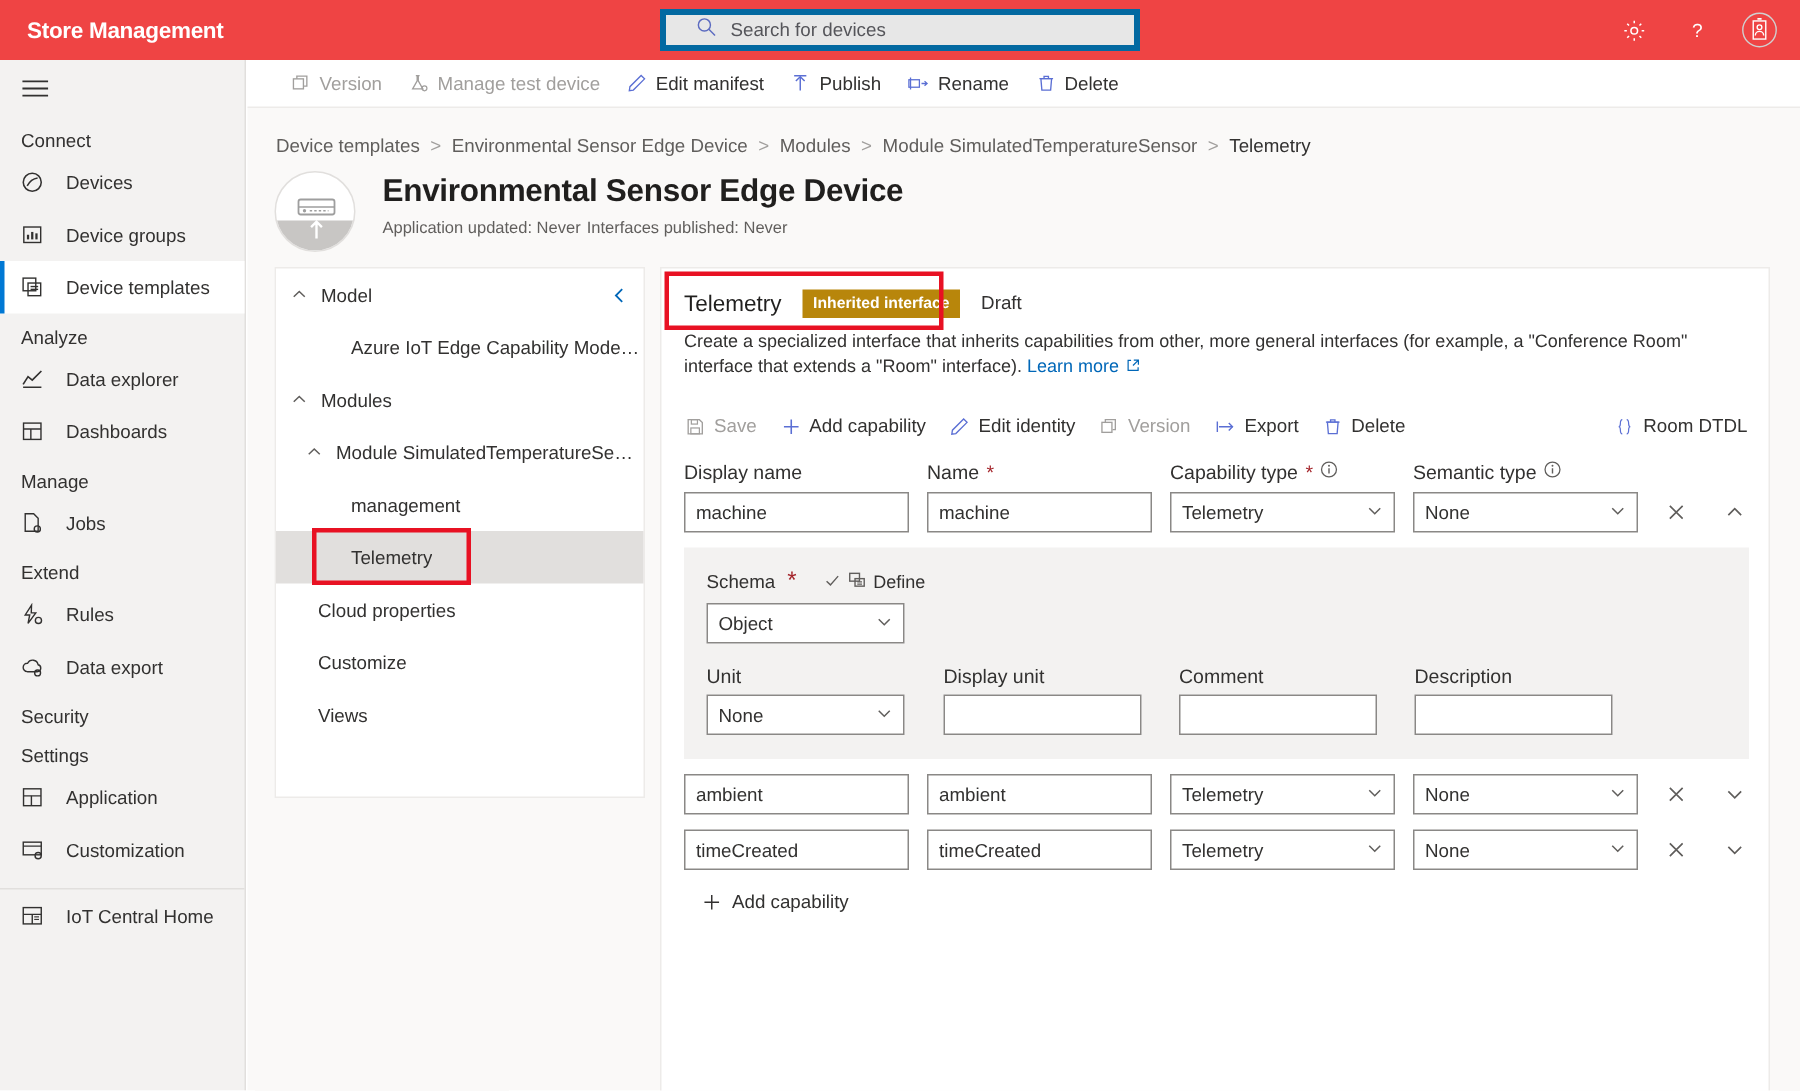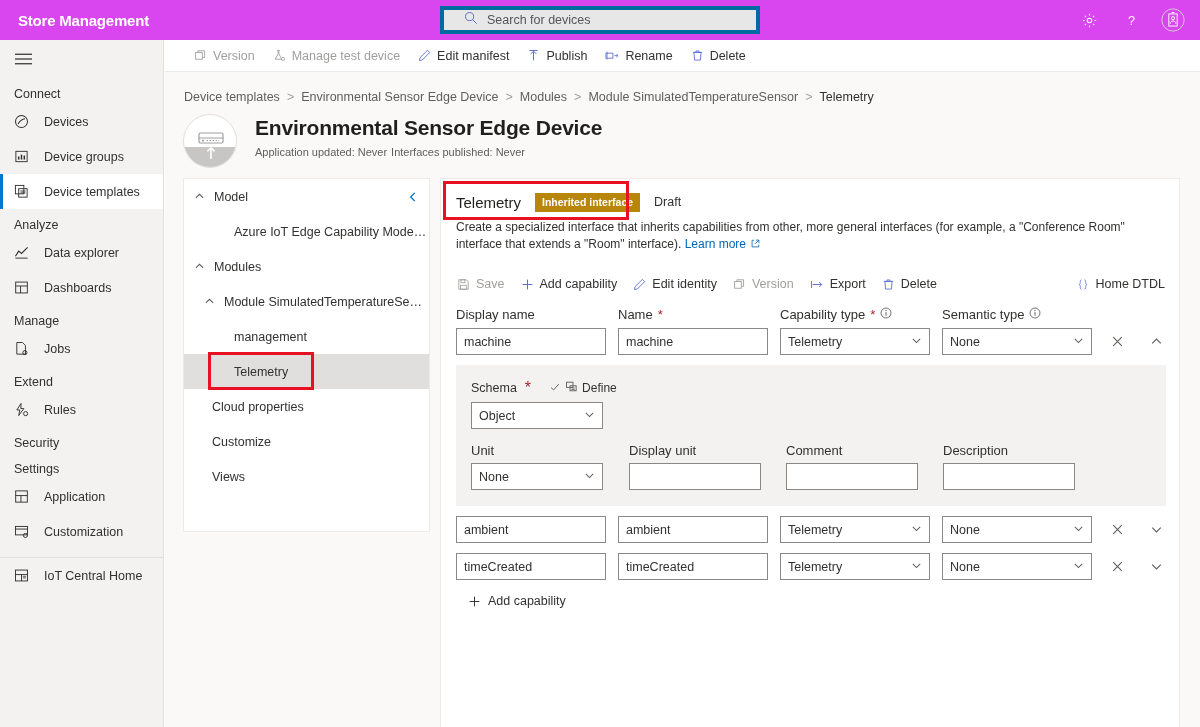--- a/index.html
+++ b/index.html
@@ -9,21 +9,21 @@
     overflow: hidden;
     font-family: "Liberation Sans", sans-serif;
     background: #ffffff;
     color: #323130;
   }
   #app { position: relative; width: 1200px; height: 727px; }
 
   
   .topbar {
     position: absolute; top: 0; left: 0; width: 1200px; height: 40px;
-    background: #d946ef; display: flex; align-items: center;
+    background: #ef4444; display: flex; align-items: center;
   }
   .brand {
     color: #ffffff; font-size: 15px; font-weight: bold;
     margin-left: 18px; letter-spacing: -0.2px;
   }
   .search-wrap {
     position: absolute; left: 440px; top: 6px; width: 320px; height: 28px;
     background: #e7e7e7; display: flex; align-items: center; padding: 0 20px;
     border: 4px solid #0369a1;
   }
@@ -328,20 +328,29 @@
 
     <div class="nav-group">Extend</div>
     <div class="nav-item">
       <span class="ni-icon">
         <svg width="15" height="15" viewBox="0 0 16 16">
             <path d="M7.5 1.5 L3 8.5h3.2L5 14.5 10.5 7H7.3z" fill="none" stroke="#323130" stroke-width="1"></path>
             <circle cx="12.4" cy="12.4" r="2.2" fill="none" stroke="#323130" stroke-width="1"></circle>
           </svg>
       </span>
       <span class="ni-label">Rules</span>
+    </div>
+    <div class="nav-item">
+      <span class="ni-icon">
+        <svg width="15" height="15" viewBox="0 0 16 16">
+            <path d="M4.4 11.5a3 3 0 0 1 .3-6 4 4 0 0 1 7.5 1.1 2.5 2.5 0 0 1-.4 4.9z" fill="none" stroke="#323130" stroke-width="1"></path>
+            <circle cx="11.8" cy="12.4" r="2.1" fill="none" stroke="#323130" stroke-width="1"></circle>
+          </svg>
+      </span>
+      <span class="ni-label">Data export</span>
     </div>
 
     <div class="nav-group">Security</div>
 
     <div class="nav-group">Settings</div>
     <div class="nav-item">
       <span class="ni-icon">
         <svg width="15" height="15" viewBox="0 0 16 16">
             <rect x="1.8" y="2" width="12.4" height="12" fill="none" stroke="#323130" stroke-width="1"></rect>
             <line x1="1.8" y1="7" x2="14.2" y2="7" stroke="#323130" stroke-width="1"></line>
@@ -604,21 +613,21 @@
           </span>
           <span>Delete</span>
         </div>
         <div class="ccmd right">
           <span class="c-ico">
             <svg width="14" height="13" viewBox="0 0 16 16">
                 <path d="M6.2 2.2c-1.6 0-1.6 2.4-1.6 3.4s-0.3 2.4-1.4 2.4c1.1 0 1.4 1.4 1.4 2.4s0 3.4 1.6 3.4" fill="none" stroke="#5b6fd4" stroke-width="1"></path>
                 <path d="M9.8 2.2c1.6 0 1.6 2.4 1.6 3.4s0.3 2.4 1.4 2.4c-1.1 0-1.4 1.4-1.4 2.4s0 3.4-1.6 3.4" fill="none" stroke="#5b6fd4" stroke-width="1"></path>
               </svg>
           </span>
-          <span>Home DTDL</span>
+          <span>Room DTDL</span>
         </div>
       </div>
 
       <div class="form-area">
 
         <div class="col-headers">
           <div class="col-h" style="width:162px">
             <span>Display name</span>
           </div>
           <div class="col-h" style="width:162px">

